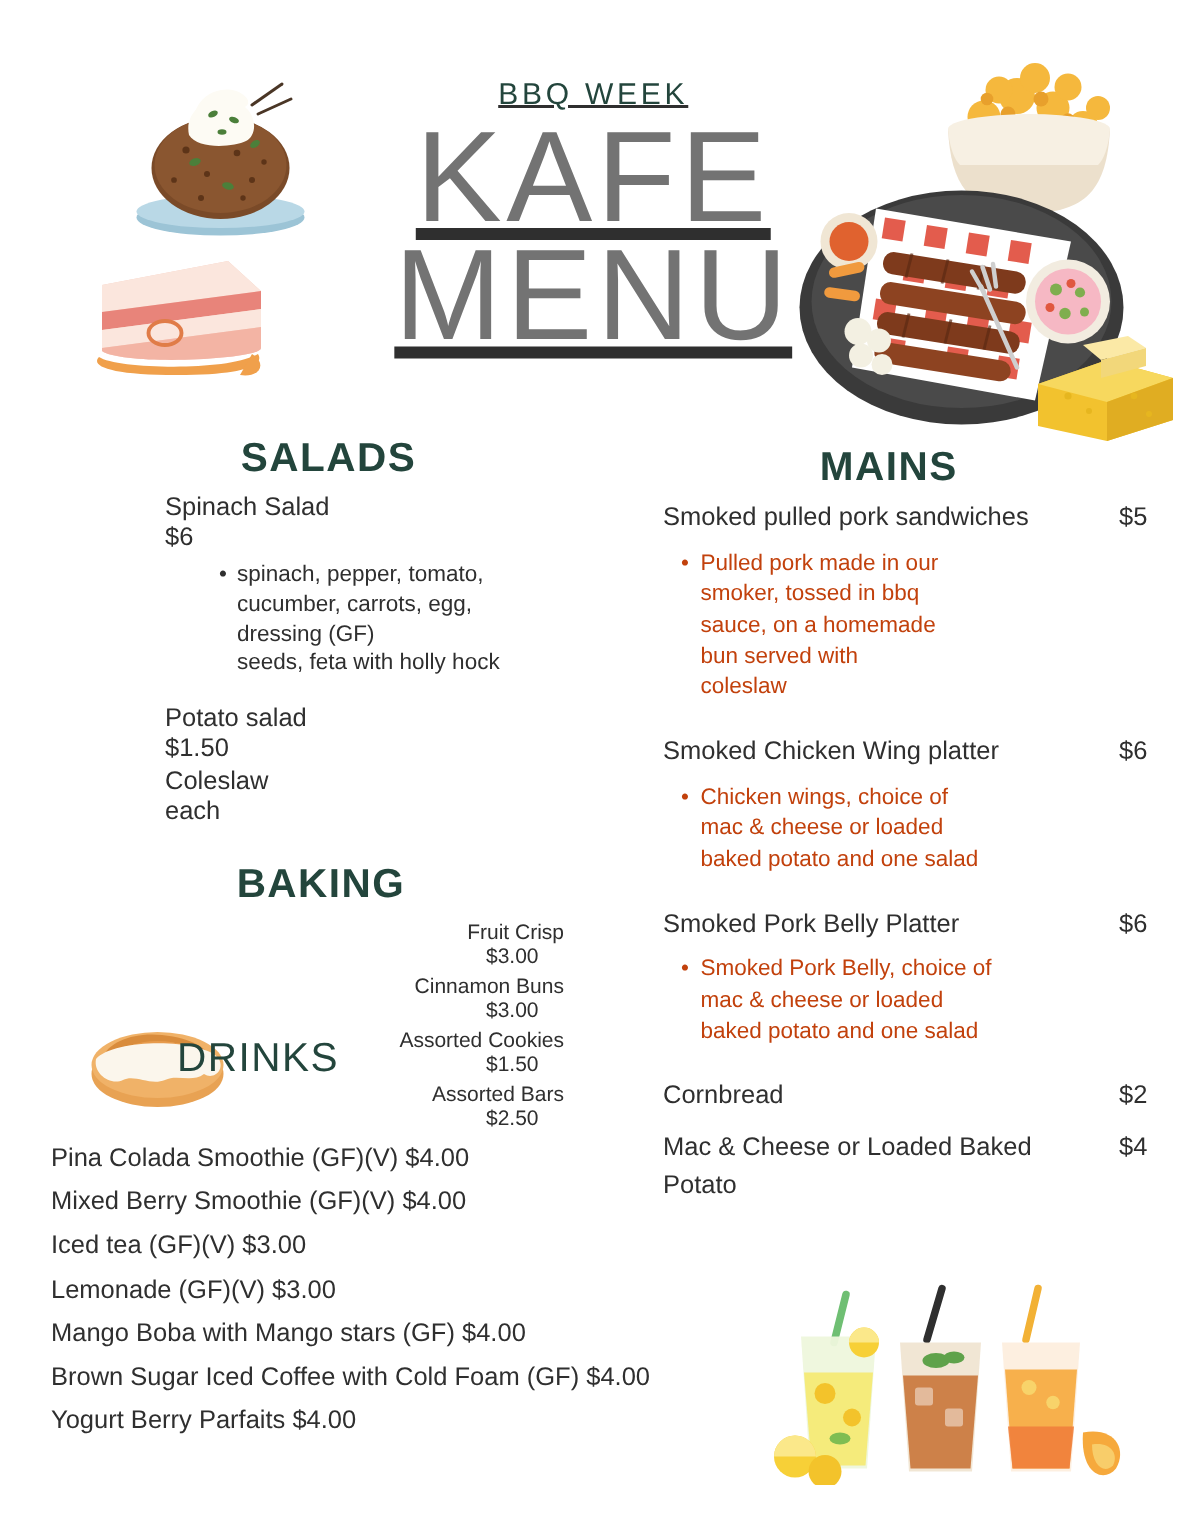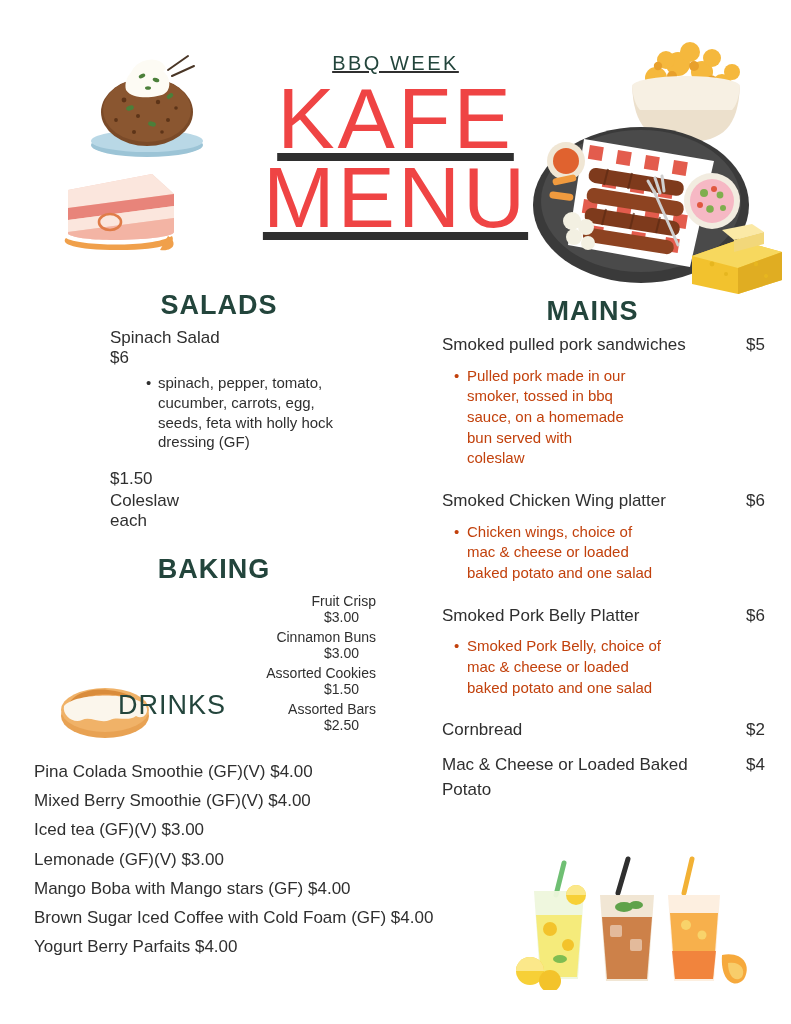--- a/index.html
+++ b/index.html
@@ -33,21 +33,21 @@
   .kicker {
     font-size: 20px;
     letter-spacing: 2.5px;
     color: #23453c;
     font-weight: 400;
     margin: 0 0 4px 0;
   }
   .maintitle {
     font-size: 86px;
     line-height: 0.92;
-    color: #ef4444;
+    color: #737373;
     font-weight: 400;
     letter-spacing: 3px;
     margin: 0;
     font-family: "Liberation Sans", sans-serif;
   }
   .maintitle .l2 { display:block; }
 
   
   .col-left {
     position: absolute;
@@ -425,28 +425,29 @@
     <div class="left-list">
       <div class="row">
         <span class="name">Spinach Salad</span>
         <span class="price">$6</span>
       </div>
     </div>
 
     <ul class="bullets">
       <li>spinach, pepper, tomato,</li>
       <li class="nobullet">cucumber, carrots, egg,</li>
+      <li class="nobullet">dressing (GF)</li>
       <li class="nobullet">seeds, feta with holly hock</li>
-      <li class="nobullet">dressing (GF)</li>
     </ul>
 
     <div class="gap-sm"></div>
 
     <div class="left-list">
       <div class="row">
+        <span class="name">Potato salad</span>
         <span class="price">$1.50</span>
       </div>
       <div class="row">
         <span class="name">Coleslaw</span>
         <span class="price">each</span>
       </div>
     </div>
 
     <div class="section-head baking">BAKING</div>
 

